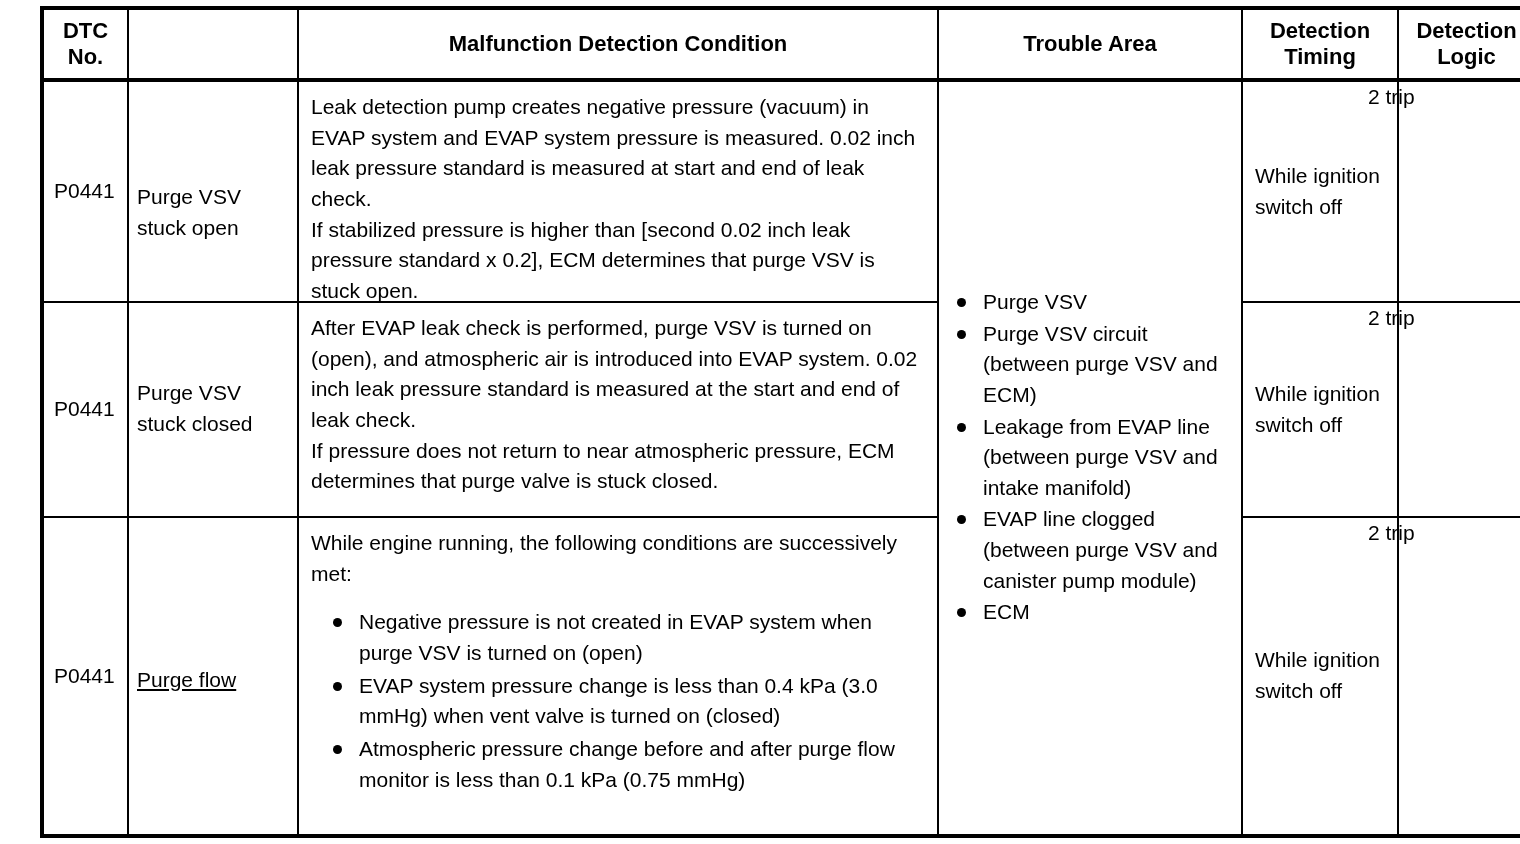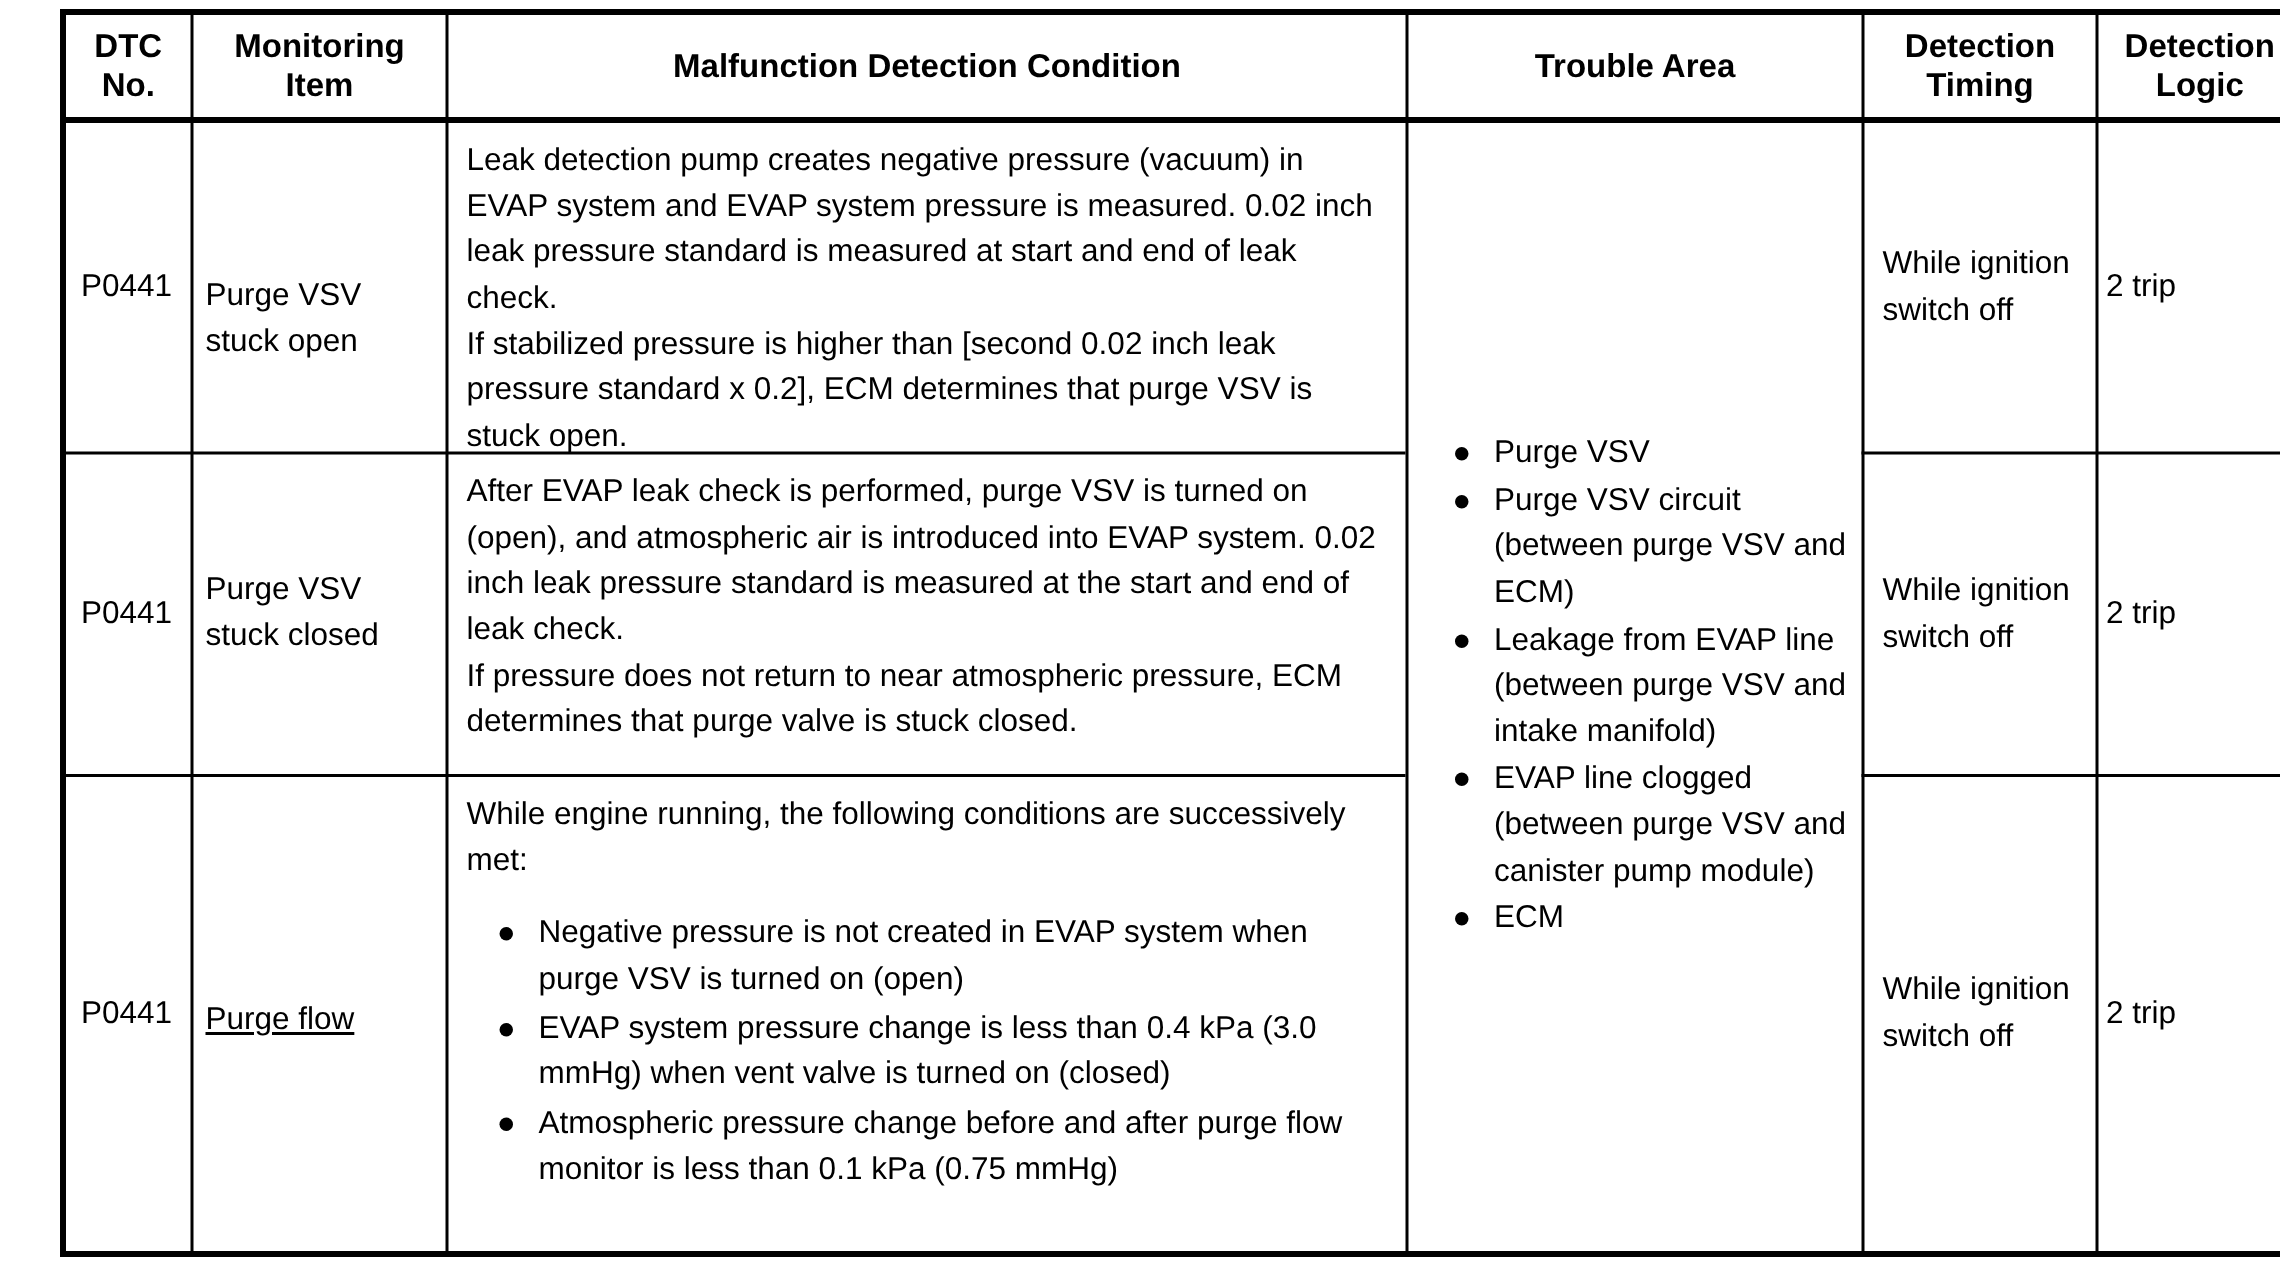--- a/index.html
+++ b/index.html
@@ -146,42 +146,42 @@
   .cell.cond p { margin: 0; }
 
   
   .cell.trouble {
     left: 895px;
     top: 72px;
     width: 302px;
     height: 752px;
     display: flex;
     align-items: center;
-    padding-left: 23px;
+    padding-left: 10px;
     padding-right: 6px;
   }
 
   
   .cell.timing {
     left: 1199px;
     width: 156px;
     display: flex;
     align-items: center;
     padding-left: 12px;
   }
   .cell.timing.row1 { top: 72px;  height: 219px; }
   .cell.timing.row2 { top: 293px; height: 213px; }
   .cell.timing.row3 { top: 508px; height: 316px; }
 
   
   .cell.logic {
-    left: 1340px;
+    left: 1304px;
     width: 135px;
     display: flex;
-    align-items: center;
+    align-items: flex-start;
     padding-left: 20px;
   }
   .cell.logic.row1 { top: 72px;  height: 219px; }
   .cell.logic.row2 { top: 293px; height: 213px; }
   .cell.logic.row3 { top: 508px; height: 316px; }
 
   
   ul.bullets {
     list-style: none;
     margin: 0;
@@ -238,26 +238,20 @@
     <div class="hrule-right r1"></div>
     <div class="hrule-right r2"></div>
 
     <div class="hcell c1">
       <div>
         <span>DTC</span><br>
         <span>No.</span>
       </div>
     </div>
 
-    <div class="hcell c2">
-      <div>
-        <span>Monitoring</span><br>
-        <span>Item</span>
-      </div>
-    </div>
 
     <div class="hcell c3">
       <div>
         <span>Malfunction Detection Condition</span>
       </div>
     </div>
 
     <div class="hcell c4">
       <div>
         <span>Trouble Area</span>

